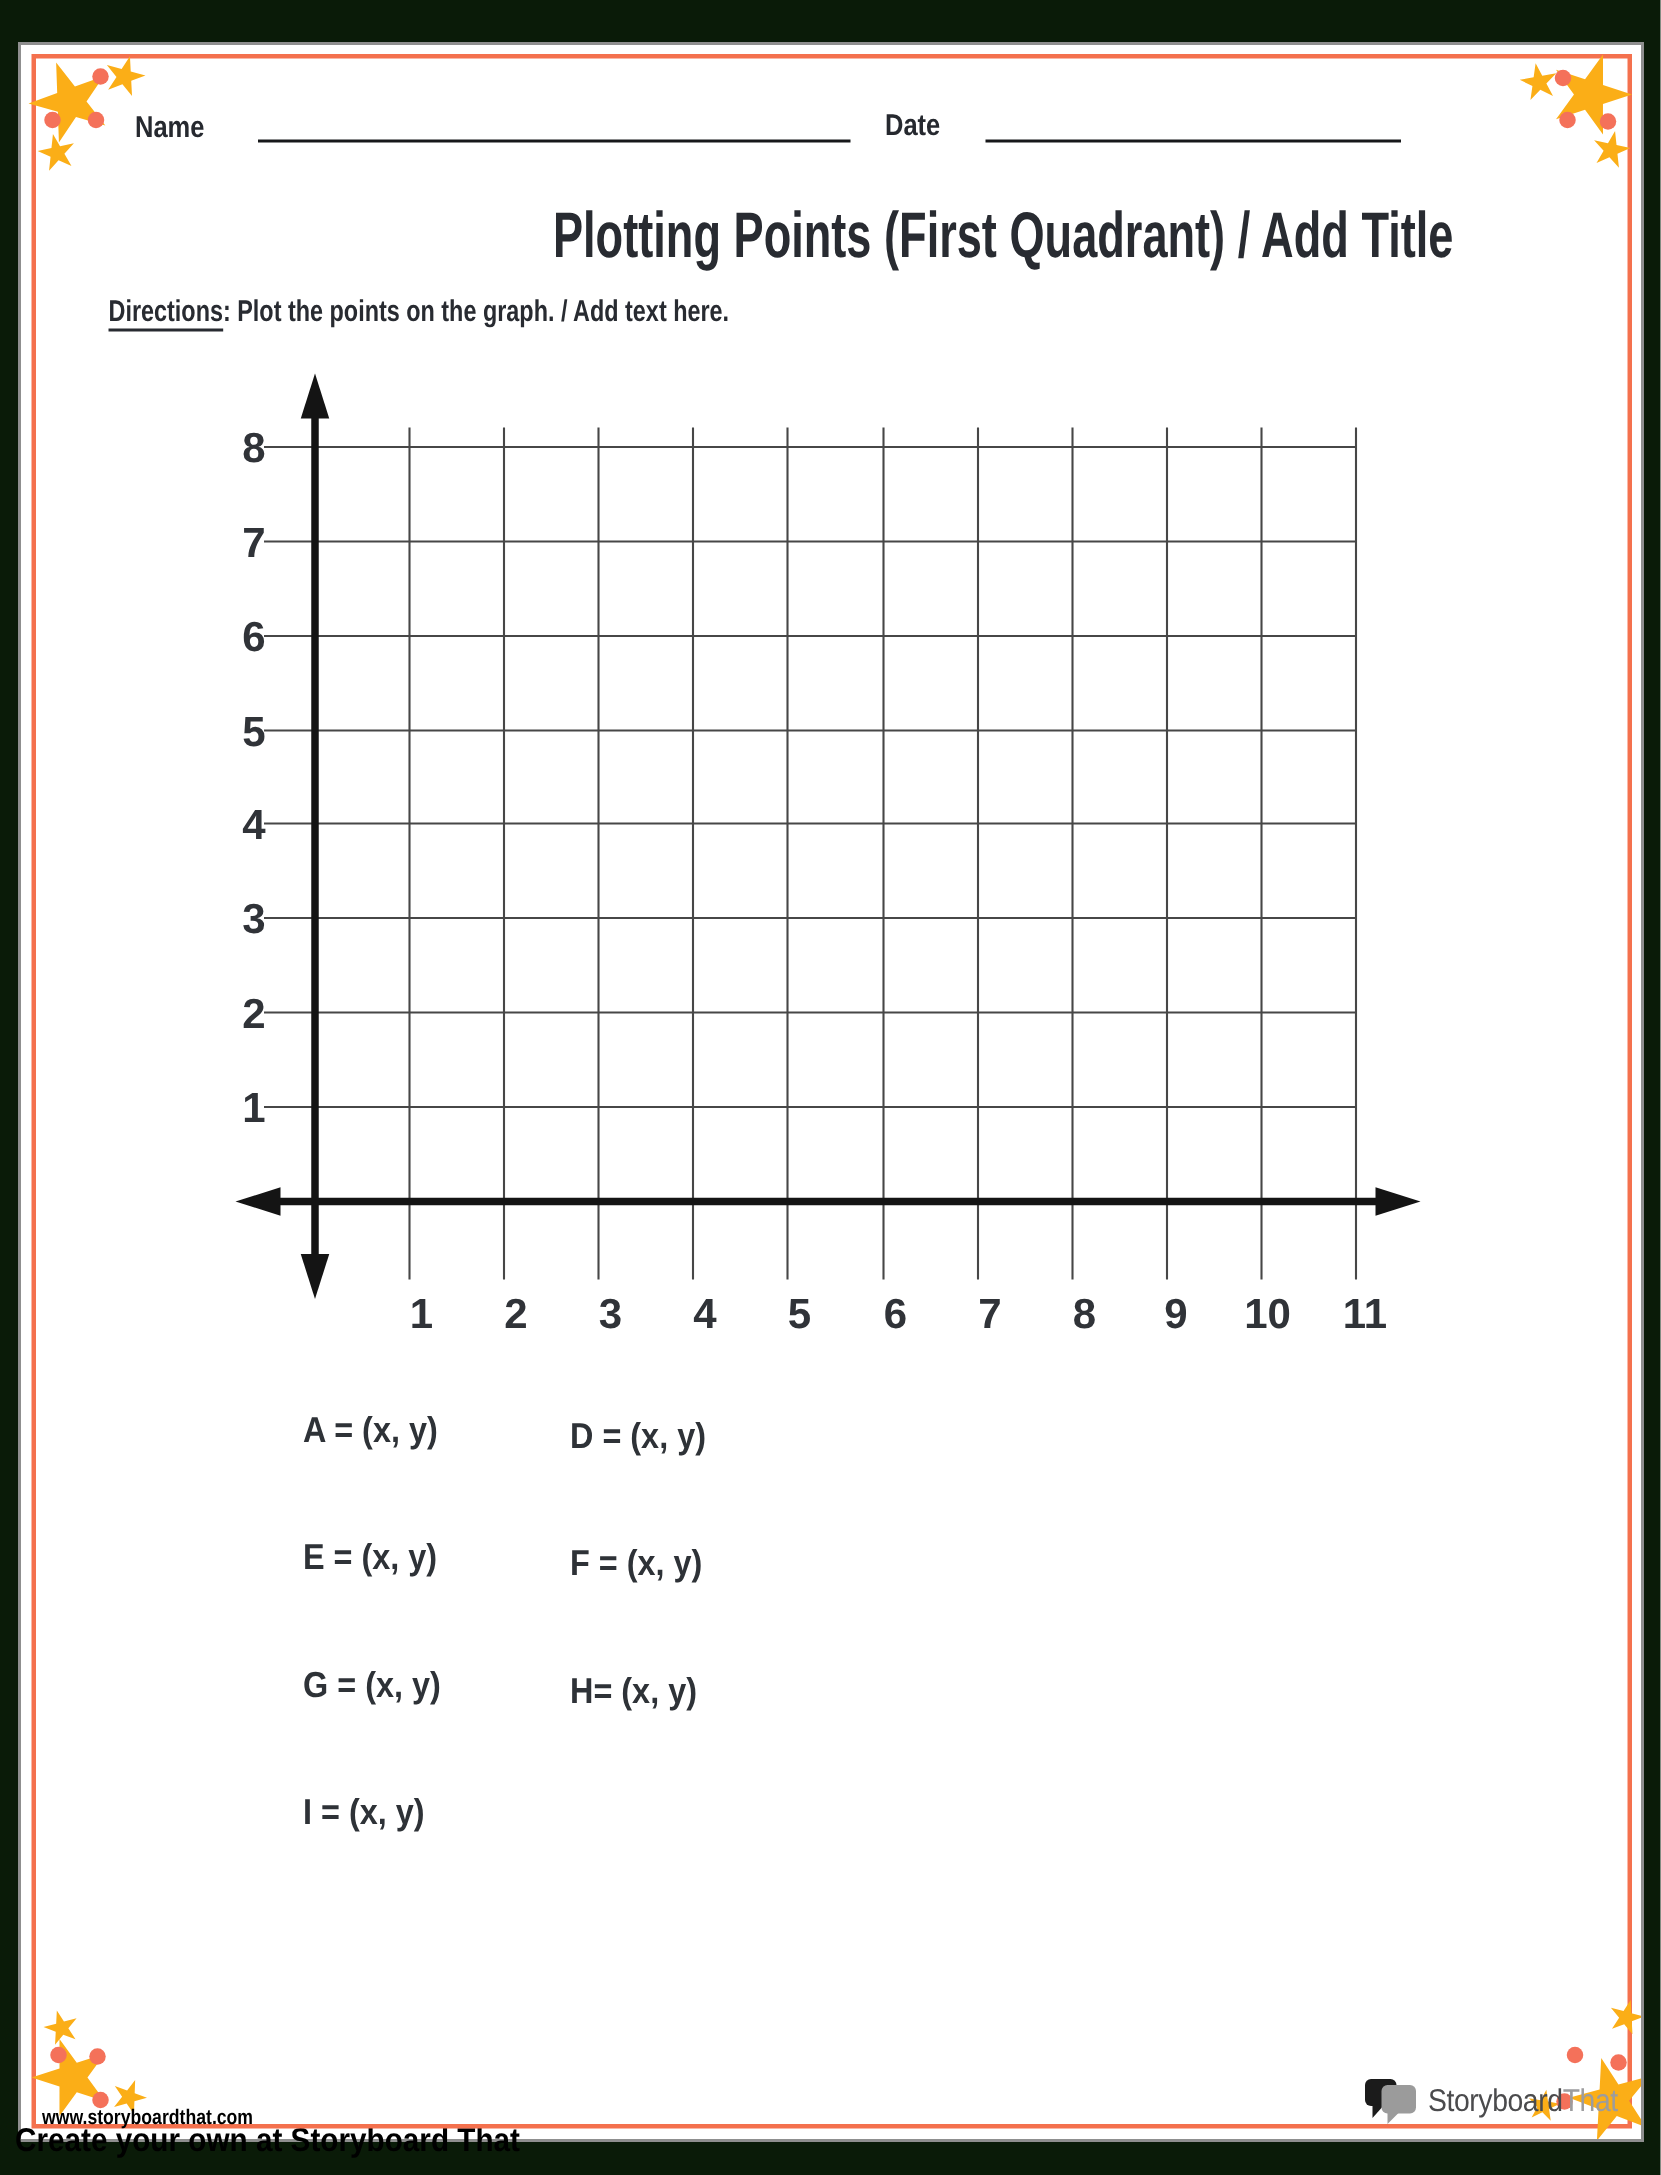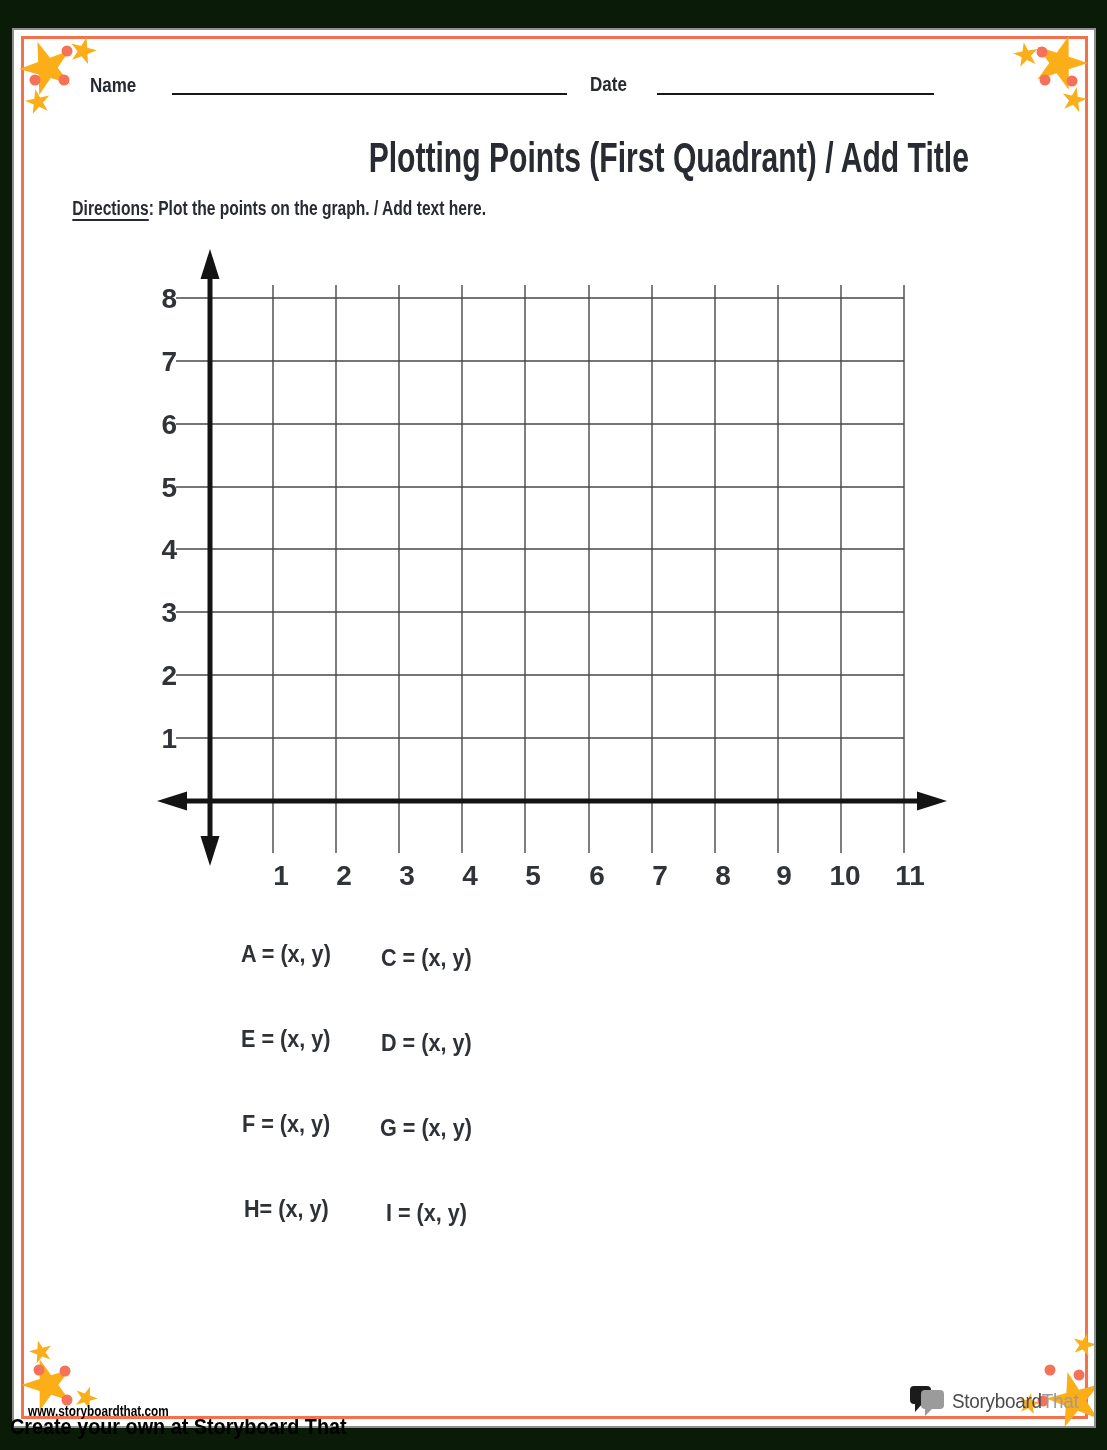--- a/index.html
+++ b/index.html
@@ -47,21 +47,21 @@
   .graph{position:absolute;left:138px;top:213px;width:800px;height:655px;z-index:3;}
   .graph text{
     font-family:"Liberation Sans",sans-serif;font-weight:bold;font-size:28px;fill:#303338;
   }
   .gridline{stroke:#474747;stroke-width:1.4;}
   .axis{stroke:#141414;stroke-width:5;}
   .arrow{fill:#141414;stroke:none;}
   
   .points{
     position:absolute;left:188px;top:910px;z-index:3;
-    display:grid;grid-template-columns:178px max-content;grid-auto-rows:85px;text-align:center;
+    display:grid;grid-template-columns:178px max-content;grid-auto-rows:85px;
   }
   .points .pt:nth-child(even){padding-top:4px;}
   .pt-text{
     display:inline-block;font-size:24px;line-height:28px;font-weight:bold;color:#2e3237;
     transform:scaleX(.90);transform-origin:0 50%;white-space:nowrap;
   }
   
   .site{
     position:absolute;left:14px;top:1373px;z-index:5;color:#000;
     font-size:14px;font-weight:bold;transform:scaleX(.84);transform-origin:0 50%;white-space:nowrap;
@@ -199,23 +199,22 @@
         <text x="508" y="642">7</text>
         <text x="571" y="642">8</text>
         <text x="632" y="642">9</text>
         <text x="693" y="642">10</text>
         <text x="758" y="642">11</text>
       </g>
     </svg>
 
     <div class="points">
       <div class="pt"><span class="pt-text">A = (x, y)</span></div>
-      <div class="pt"><span class="pt-text">C = (x, y)</span></div>
+      <div class="pt"><span class="pt-text">D = (x, y)</span></div>
       <div class="pt"><span class="pt-text">E = (x, y)</span></div>
-      <div class="pt"><span class="pt-text">D = (x, y)</span></div>
       <div class="pt"><span class="pt-text">F = (x, y)</span></div>
       <div class="pt"><span class="pt-text">G = (x, y)</span></div>
       <div class="pt"><span class="pt-text">H= (x, y)</span></div>
       <div class="pt"><span class="pt-text">I = (x, y)</span></div>
     </div>
 
     <div class="site">www.storyboardthat.com</div>
     <div class="logo">
       <svg width="44" height="34" viewBox="0 0 44 34">
         <rect x="2" y="2" width="21" height="18" rx="4" fill="#1b1b1b"></rect>

